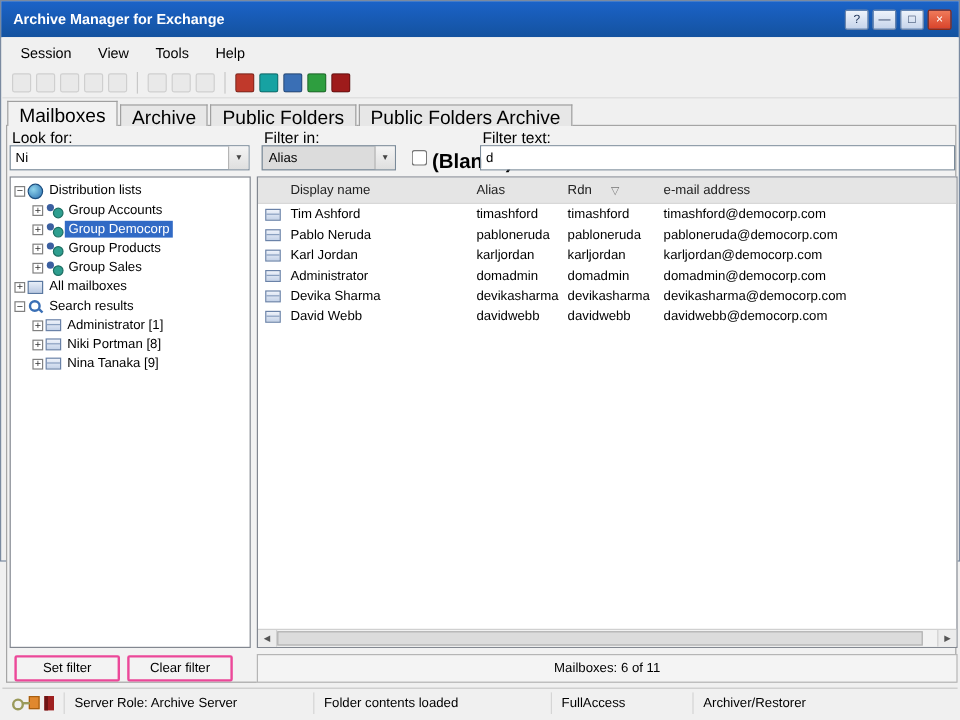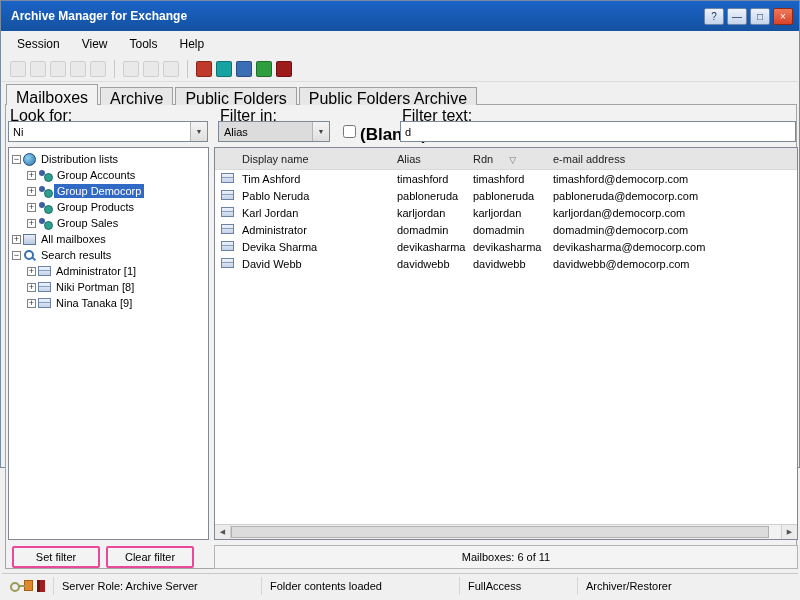--- a/index.html
+++ b/index.html
@@ -32,21 +32,21 @@
 
   
   .tabstrip { position:absolute; top:83px; left:5px; height:21px; display:flex; z-index:3; }
   .tab { height:18px; margin-top:3px; padding:2px 9px 0; background:#e7e7e7;
     border:1px solid #a0a0a0; border-bottom:none; margin-right:2px; font-size:16px; }
   .tab.active { height:21px; margin-top:0; padding-top:4px; background:#f2f2f2; font-weight:normal; }
 
   
   .content { position:absolute; top:103px; left:4px; width:792px; height:465px;
     border:1px solid #a5a5a5; background:#f2f2f2; z-index:1; }
-  .flabel { position:absolute; font-size:16px; }
+  .flabel { position:absolute; font-size:13px; }
   .combo { position:absolute; height:21px; border:1px solid #7a8a99; background:#fff;
     display:flex; align-items:center; }
   .combo input { flex:1; border:none; outline:none; font:11px "Liberation Sans",sans-serif;
     padding:0 4px; background:transparent; min-width:0; }
   .combo .arrow { width:17px; height:100%; display:flex; align-items:center; justify-content:center;
     background:linear-gradient(#f4f4f4,#dfdfdf); border-left:1px solid #b5b5b5; font-size:7px; color:#444; }
   .combo.gray { background:#dcdcdc; }
   .combo.gray .val { flex:1; padding:0 5px; }
   .textinput { position:absolute; height:21px; border:1px solid #7a8a99; background:#fff; }
   .textinput input { width:100%; height:100%; border:none; outline:none; padding:0 4px;
@@ -85,21 +85,21 @@
   
   .table-panel { position:absolute; left:208px; top:42px; width:584px; height:393px;
     background:#fff; border:1px solid #828790; overflow:hidden; }
   .thead, .trow { display:grid; grid-template-columns:180px 76px 80px 1fr; align-items:center; }
   .thead { height:22px; background:#e5e5e5; border-bottom:1px solid #d8d8d8; color:#222; }
   .th { padding-left:2px; }
   .th:first-child { padding-left:27px; }
   .sort { margin-left:16px; font-size:9px; color:#777; }
   .trow { height:17px; }
   .td { padding-left:2px; white-space:nowrap; overflow:hidden; }
-  .td.first { display:flex; align-items:flex-start; gap:6px; padding-left:6px; }
+  .td.first { display:flex; align-items:center; gap:6px; padding-left:6px; }
 
   
   .hscroll { position:absolute; left:0; right:0; bottom:0; height:15px; background:#f2f2f2;
     border-top:1px solid #d0d0d0; }
   .sbtn { position:absolute; top:0; width:16px; height:14px; display:flex; align-items:center;
     justify-content:center; font-size:7px; color:#555; background:#ececec; }
   .sbtn.left { left:0; border-right:1px solid #d0d0d0; }
   .sbtn.right { right:0; border-left:1px solid #d0d0d0; }
   .thumb { position:absolute; left:16px; right:28px; top:1px; height:12px;
     background:#dcdcdc; border:1px solid #b0b0b0; }

